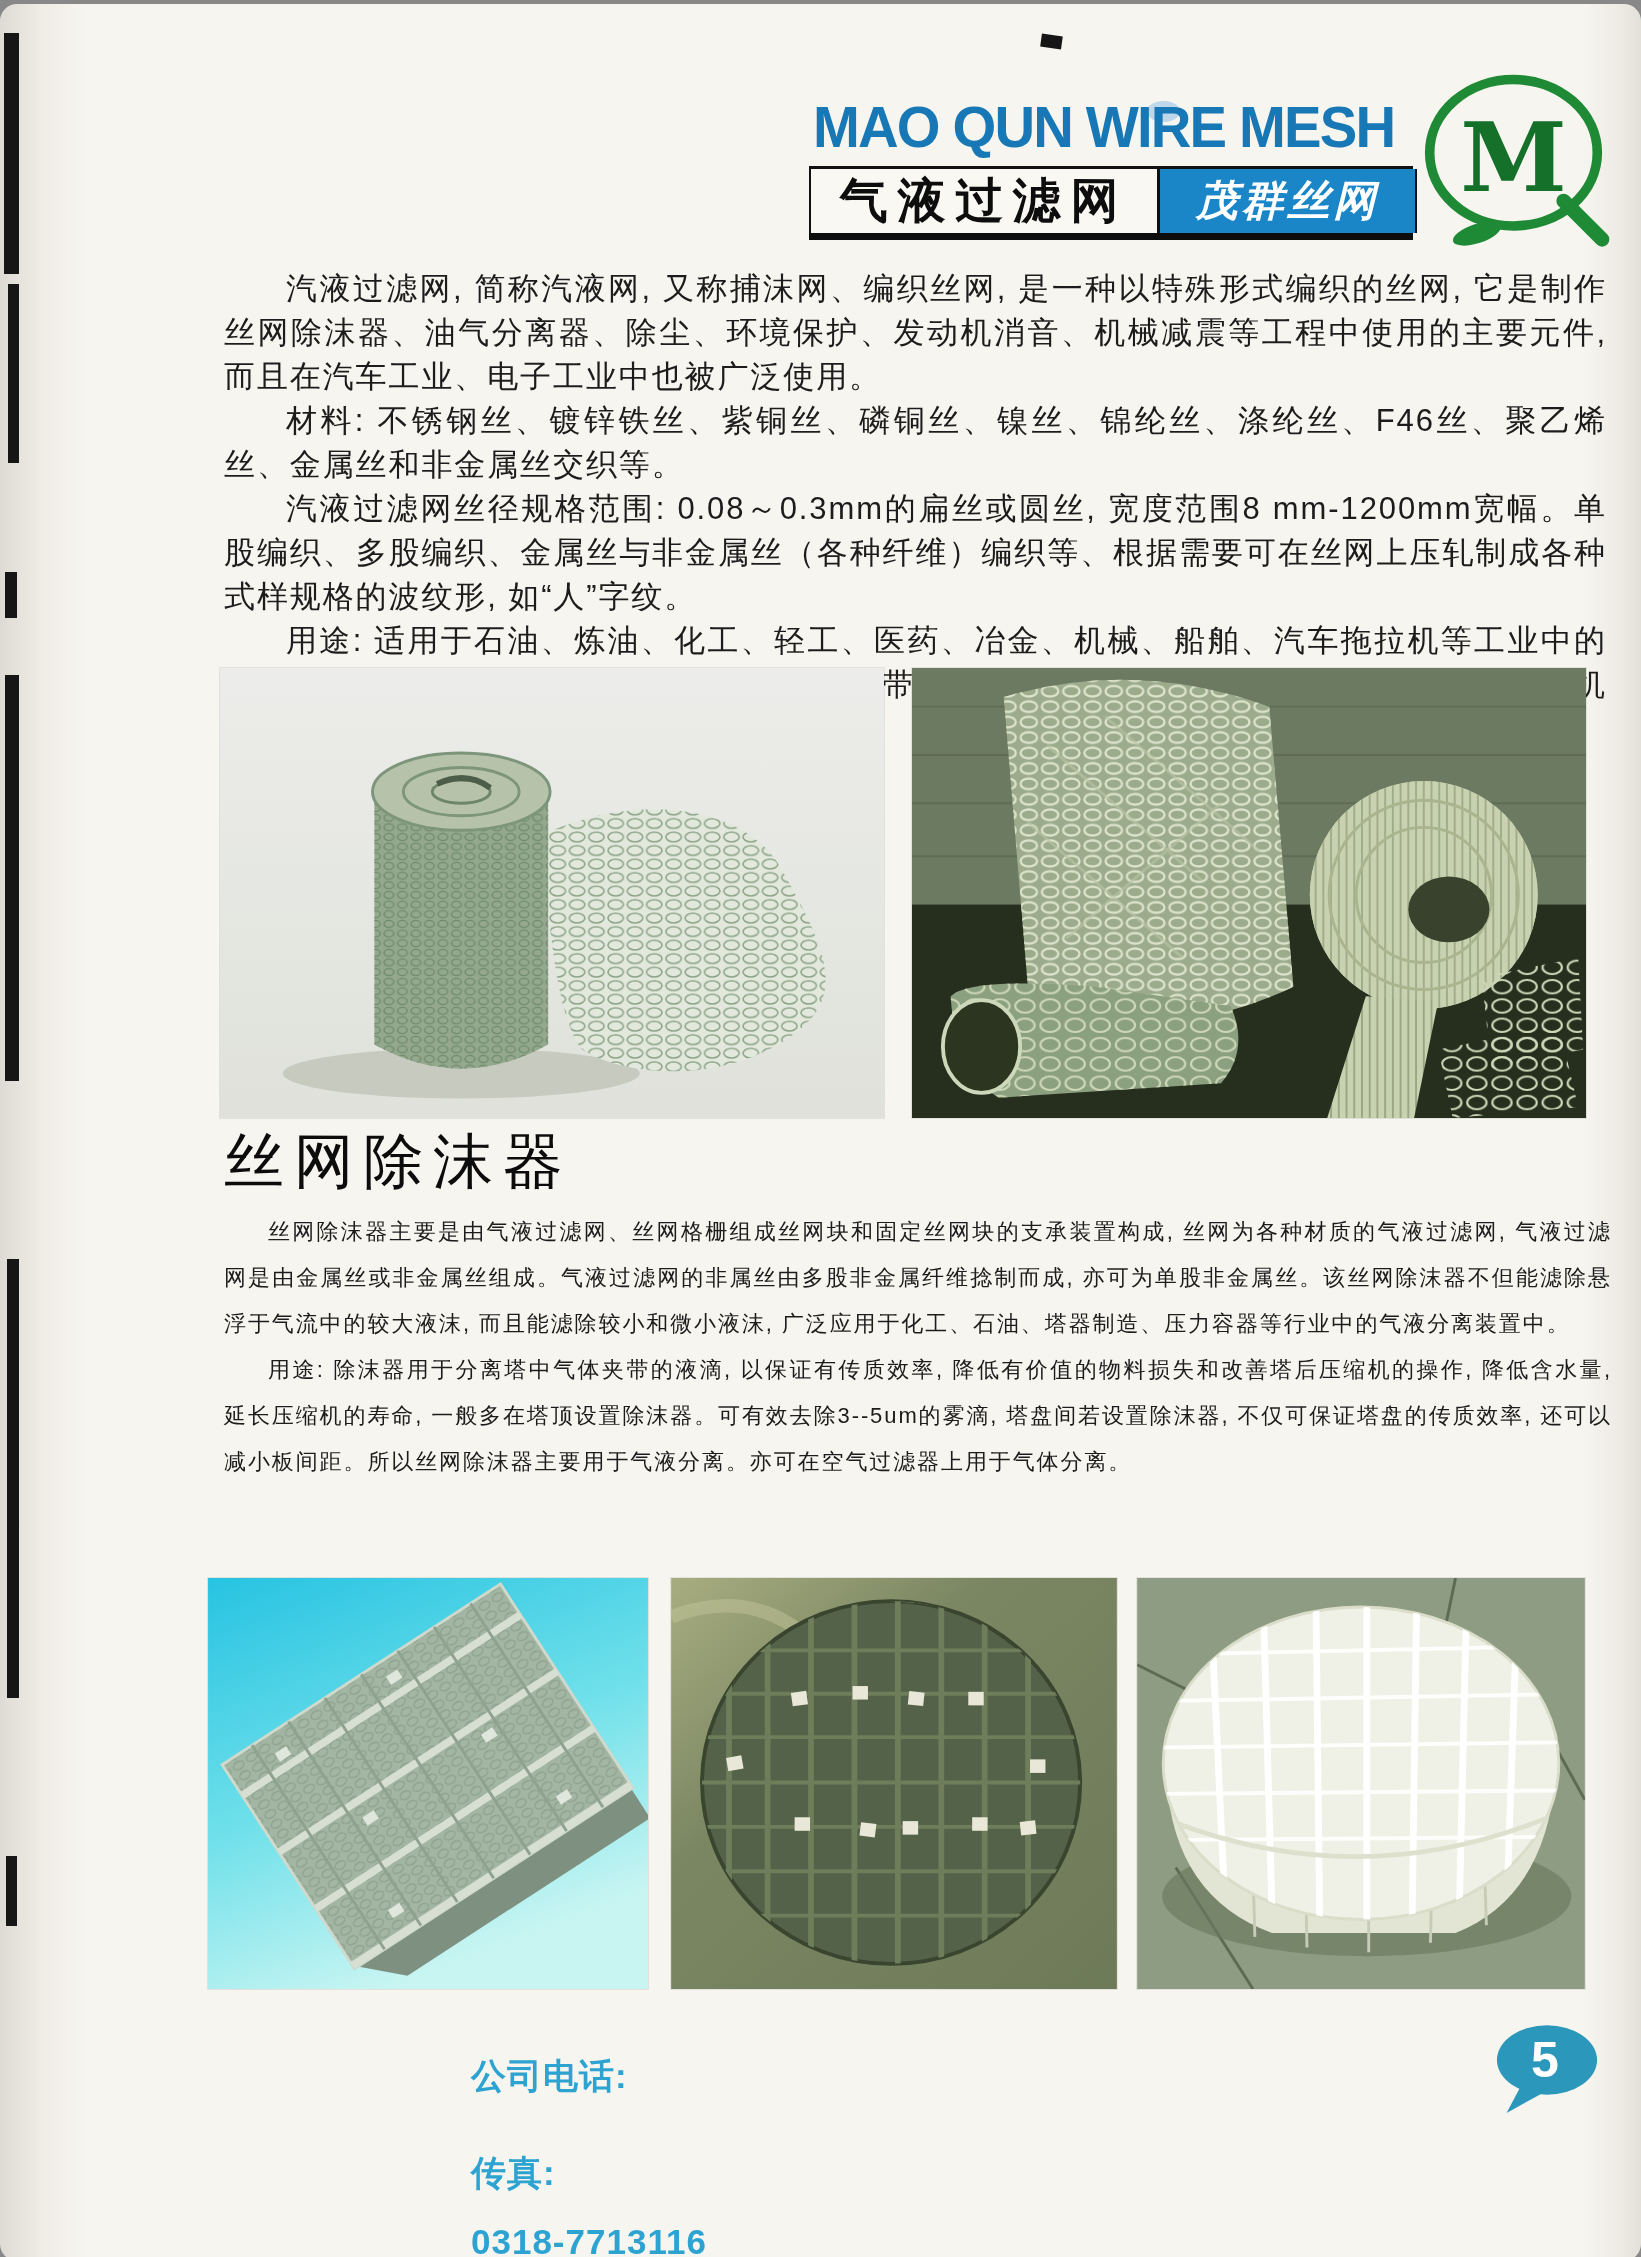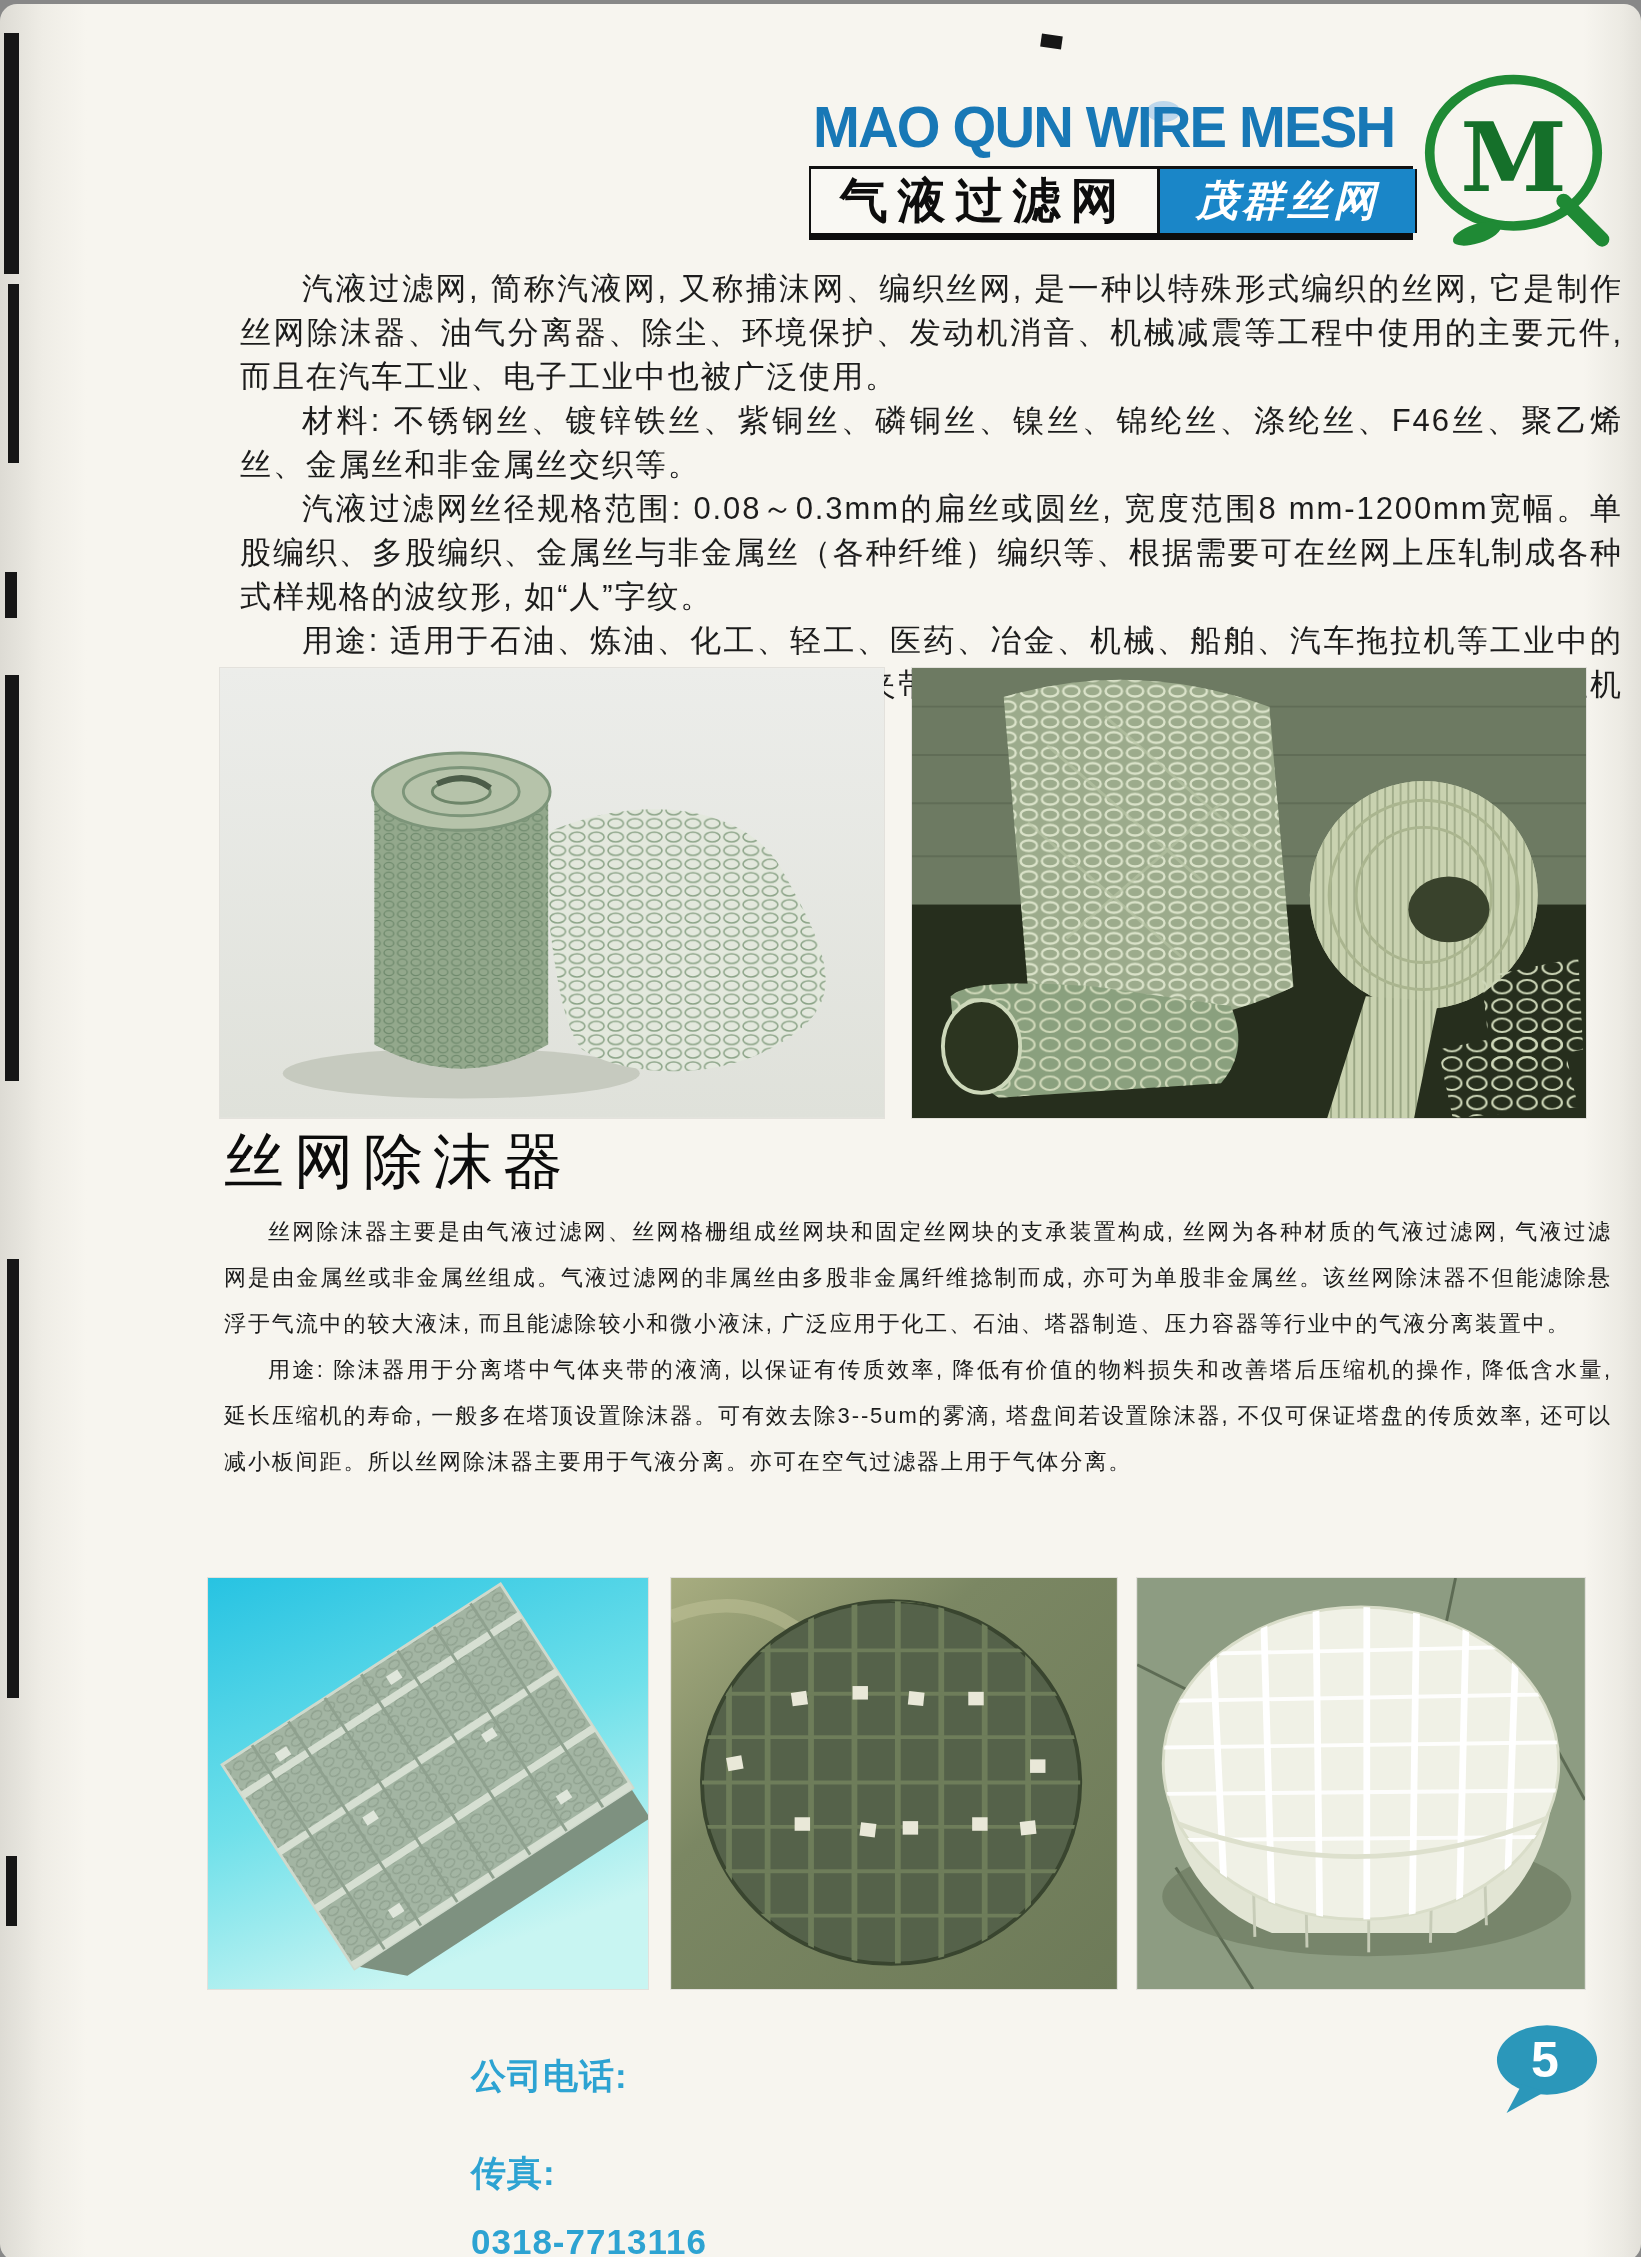--- a/index.html
+++ b/index.html
@@ -16,21 +16,21 @@
   .brand-strip{position:absolute;left:809px;top:165px;width:604px;height:64px;display:flex;align-items:stretch;
                border-left:2.9px solid #111;border-right:2.9px solid #111;font-family:Liberation Mono, monospace;}
   .sub-cn{flex:0 0 346px;display:flex;align-items:center;justify-content:center;font-weight:bold;
           font-size:48px;letter-spacing:9.7px;color:#0d0d0d;background:#f9f8f3;}
   .strip-div{flex:0 0 2.9px;background:#111;}
   .brand-box{flex:1;display:flex;align-items:center;justify-content:center;color:#fff;font-weight:bold;
              font-style:italic;font-size:42px;letter-spacing:3.9px;}
   .rule-thick{position:absolute;left:809px;top:229px;width:604px;height:6.8px;background:#0d0d0d;}
   .logo{position:absolute;left:1417px;top:64px;}
   
-  .intro{position:absolute;left:240px;top:263px;width:1383px;font-size:31px;line-height:44px;
+  .intro{position:absolute;left:224px;top:263px;width:1383px;font-size:31px;line-height:44px;
          letter-spacing:1.9px;text-align:justify;}
   .intro p,.desc p{margin:0;text-indent:2em;}
   .section-heading{position:absolute;left:224px;top:1118px;margin:0;font-size:60px;font-weight:normal;
                    letter-spacing:9.7px;color:#0c0c0c;}
   .desc{position:absolute;left:224px;top:1205px;width:1388px;font-size:22px;line-height:46px;
         letter-spacing:1.9px;text-align:justify;}
   
   .photo{position:absolute;box-shadow:0 0 0 1px rgba(0,0,0,.08);}
   .photo svg{display:block;}
   

